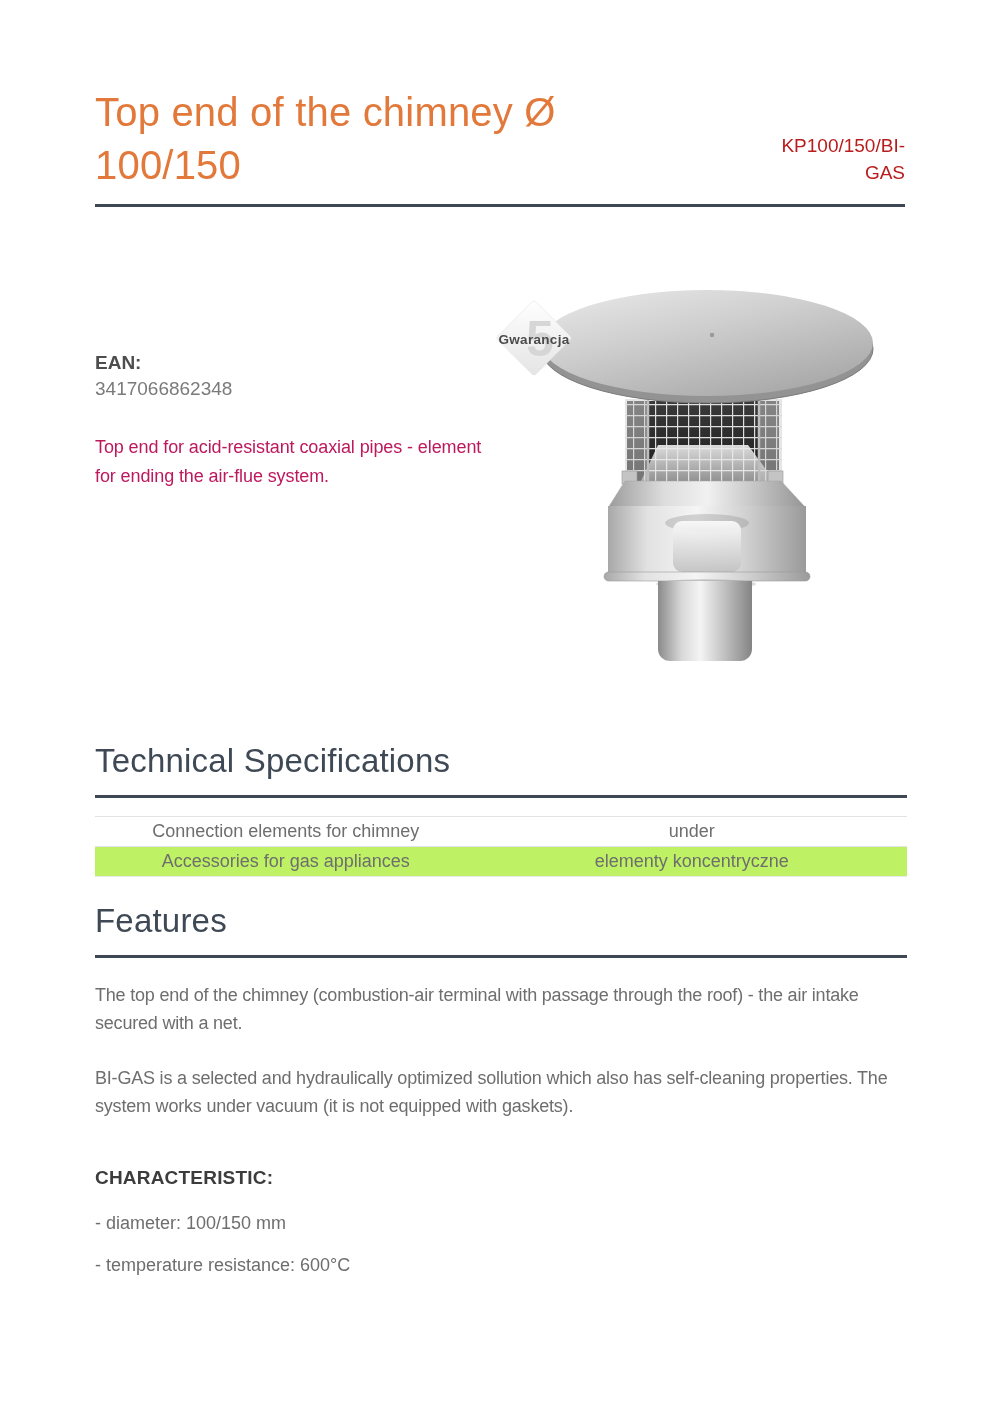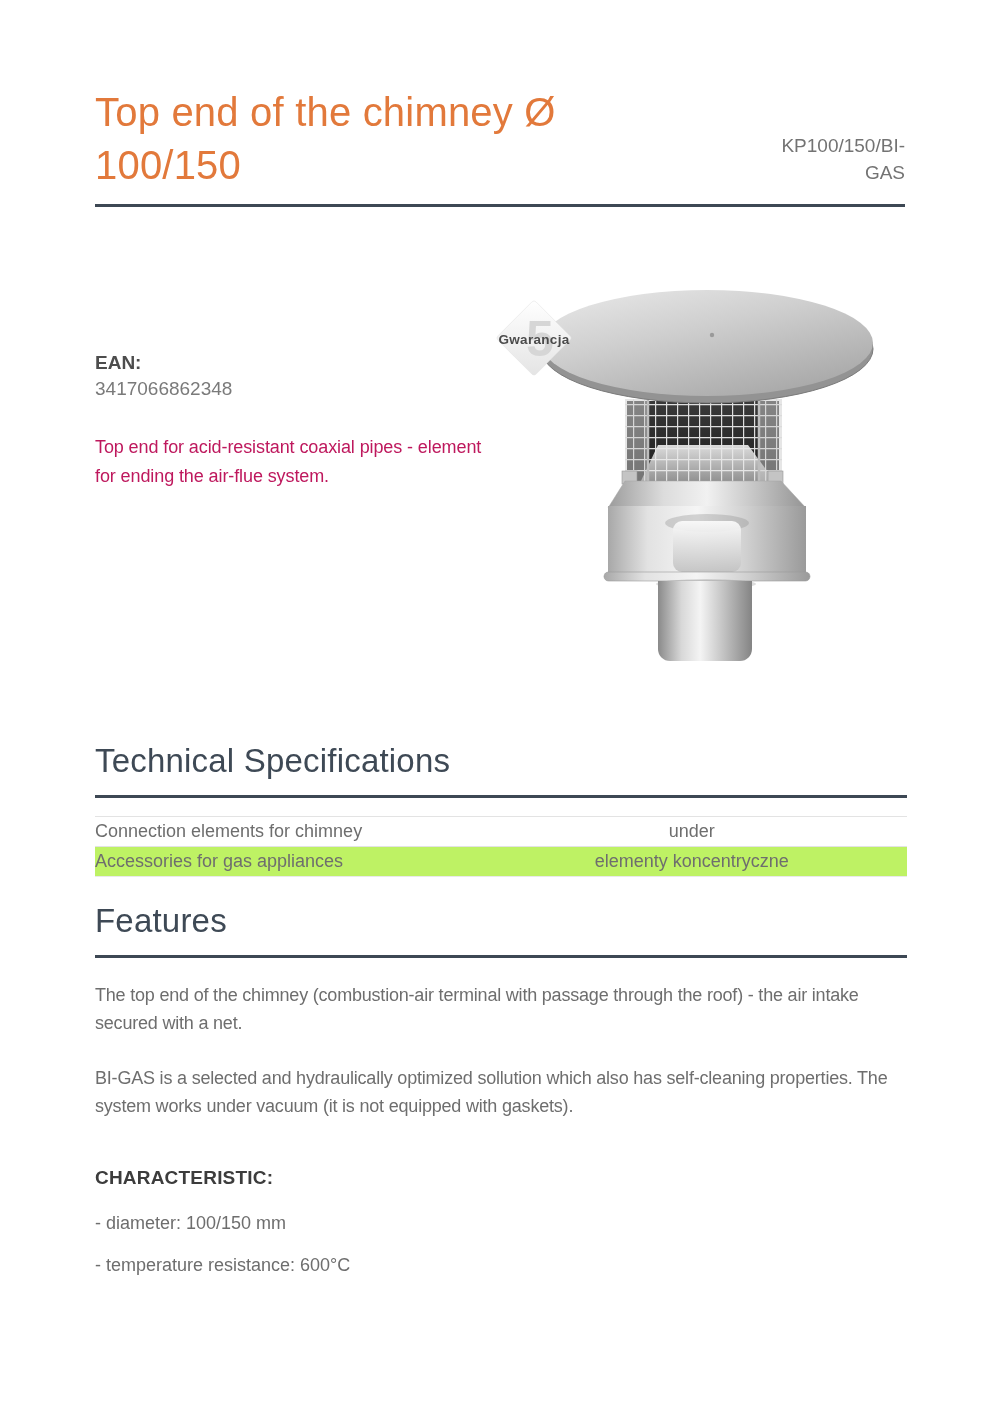--- a/index.html
+++ b/index.html
@@ -23,21 +23,21 @@
     color: #E2793B;
     letter-spacing: 0.2px;
   }
   .product-code {
     position: absolute;
     right: 95px; top: 133px;
     width: 150px;
     text-align: right;
     font-size: 19px;
     line-height: 1.42;
-    color: #737373;
+    color: #b91c1c;
   }
   .rule {
     position: absolute;
     left: 95px;
     width: 810px;
     height: 3px;
     background: #3D4854;
   }
   .rule-header { top: 204px; }
 
@@ -94,21 +94,21 @@
   .spec-table {
     width: 100%;
     margin-top: 18px;
     border-collapse: collapse;
     font-size: 18px;
     color: #6E6E6E;
   }
   .spec-table tr { border-top: 1px solid #E3E3E3; }
   .spec-table tr:last-child { border-bottom: 1px solid #E9E9E9; background: #bef264; }
   .spec-table td { padding: 4px 0; }
-  .spec-name { width: 47%; text-align: left; }
+  .spec-name { width: 47%; text-align: center; }
   .spec-value { width: 53%; text-align: center; }
 
   
   .feature-p {
     margin: 0;
     font-size: 18px;
     letter-spacing: -0.2px;
     line-height: 1.55;
     color: #6E6E6E;
   }

